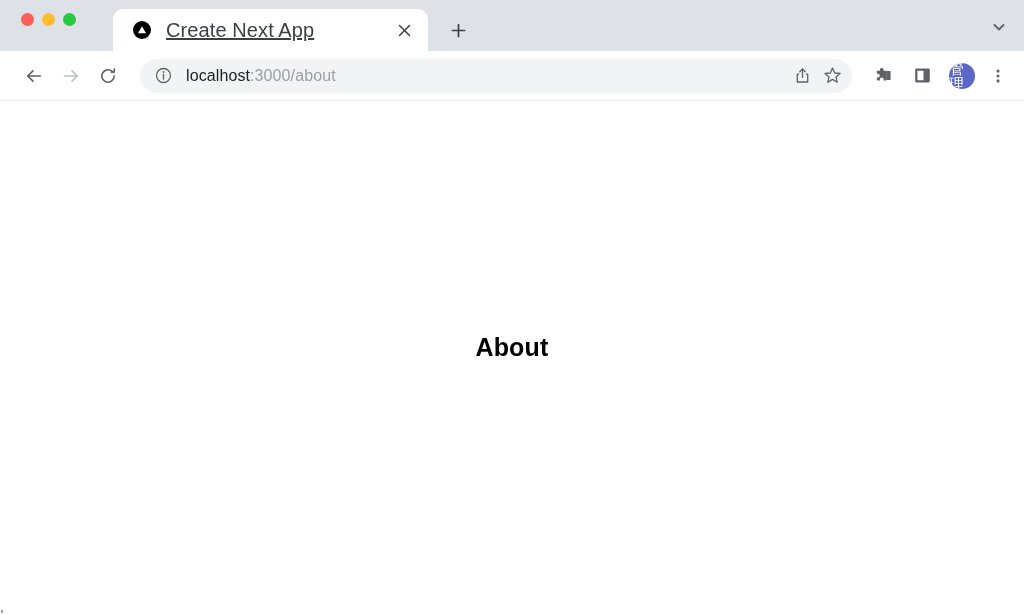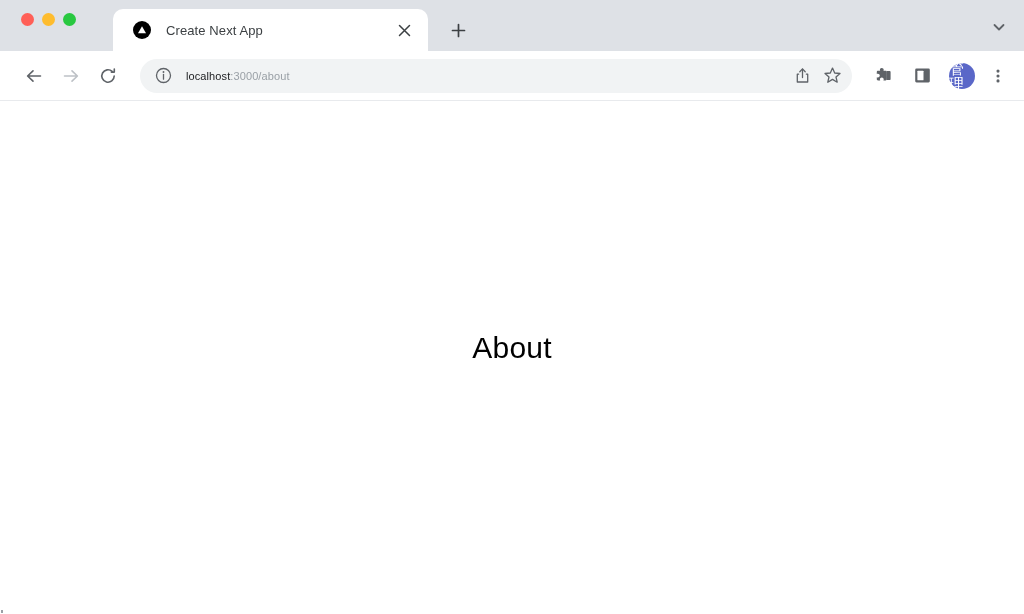--- a/index.html
+++ b/index.html
@@ -82,27 +82,28 @@
     background: #000000;
     display: flex;
     align-items: center;
     justify-content: center;
     flex: 0 0 auto;
   }
   .tab-favicon svg { display: block; }
 
   .tab-title {
     margin-left: 15px;
-    font-size: 13px;
+    font-size: 20px;
     color: #3c4043;
     white-space: nowrap;
     overflow: hidden;
     text-overflow: ellipsis;
     flex: 1 1 auto;
     letter-spacing: 0.1px;
+    text-decoration: underline;
   }
 
   .tab-close {
     width: 24px;
     height: 24px;
     border-radius: 50%;
     display: flex;
     align-items: center;
     justify-content: center;
     flex: 0 0 auto;
@@ -180,21 +181,21 @@
     display: flex;
     align-items: center;
     justify-content: center;
     flex: 0 0 auto;
     cursor: pointer;
   }
 
   .url-text {
     flex: 1 1 auto;
     margin-left: 10px;
-    font-size: 11px;
+    font-size: 16px;
     color: #9aa0a6;
     white-space: nowrap;
     overflow: hidden;
     text-overflow: ellipsis;
     cursor: text;
     letter-spacing: 0.1px;
   }
   .url-host { color: #202124; }
 
   .omni-action {
@@ -243,25 +244,25 @@
     flex: 1 1 auto;
     background: #ffffff;
     display: flex;
     align-items: center;
     justify-content: center;
     position: relative;
     overflow: hidden;
   }
 
   .page-heading {
-    font-size: 30px;
+    font-size: 25px;
     color: #000000;
     text-align: center;
     margin: 0;
-    font-weight: 400;
+    font-weight: 700;
     position: relative;
     top: -10px;
     letter-spacing: 0.2px;
   }
 
   .corner-mark {
     position: absolute;
     left: 1px;
     bottom: 1px;
     width: 2px;

